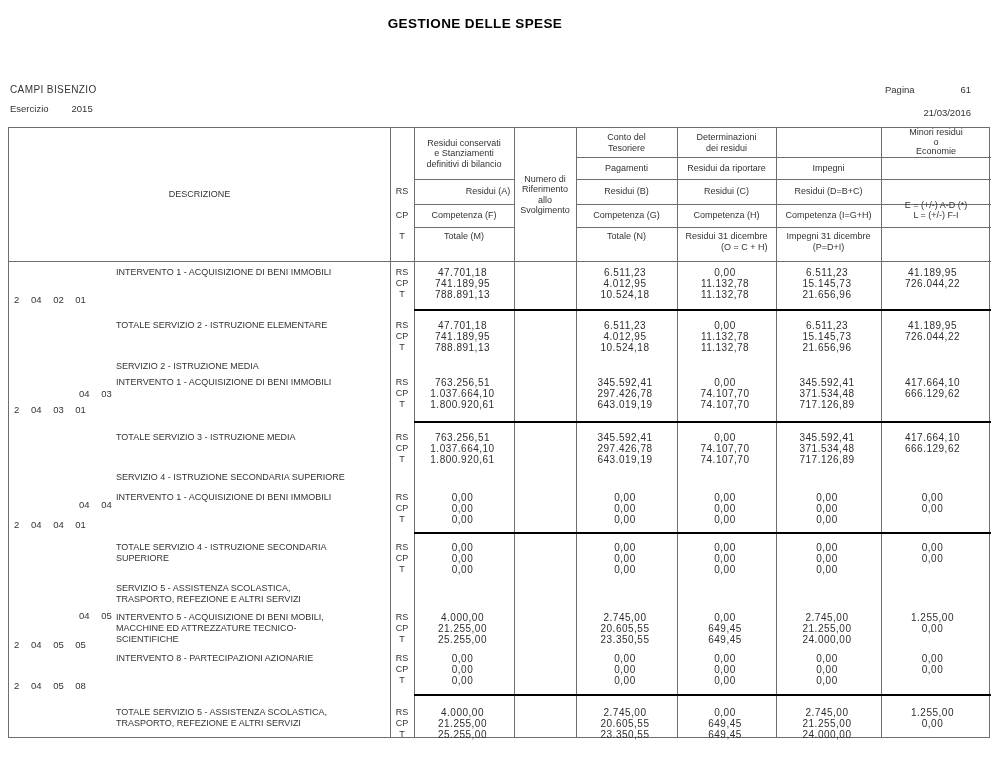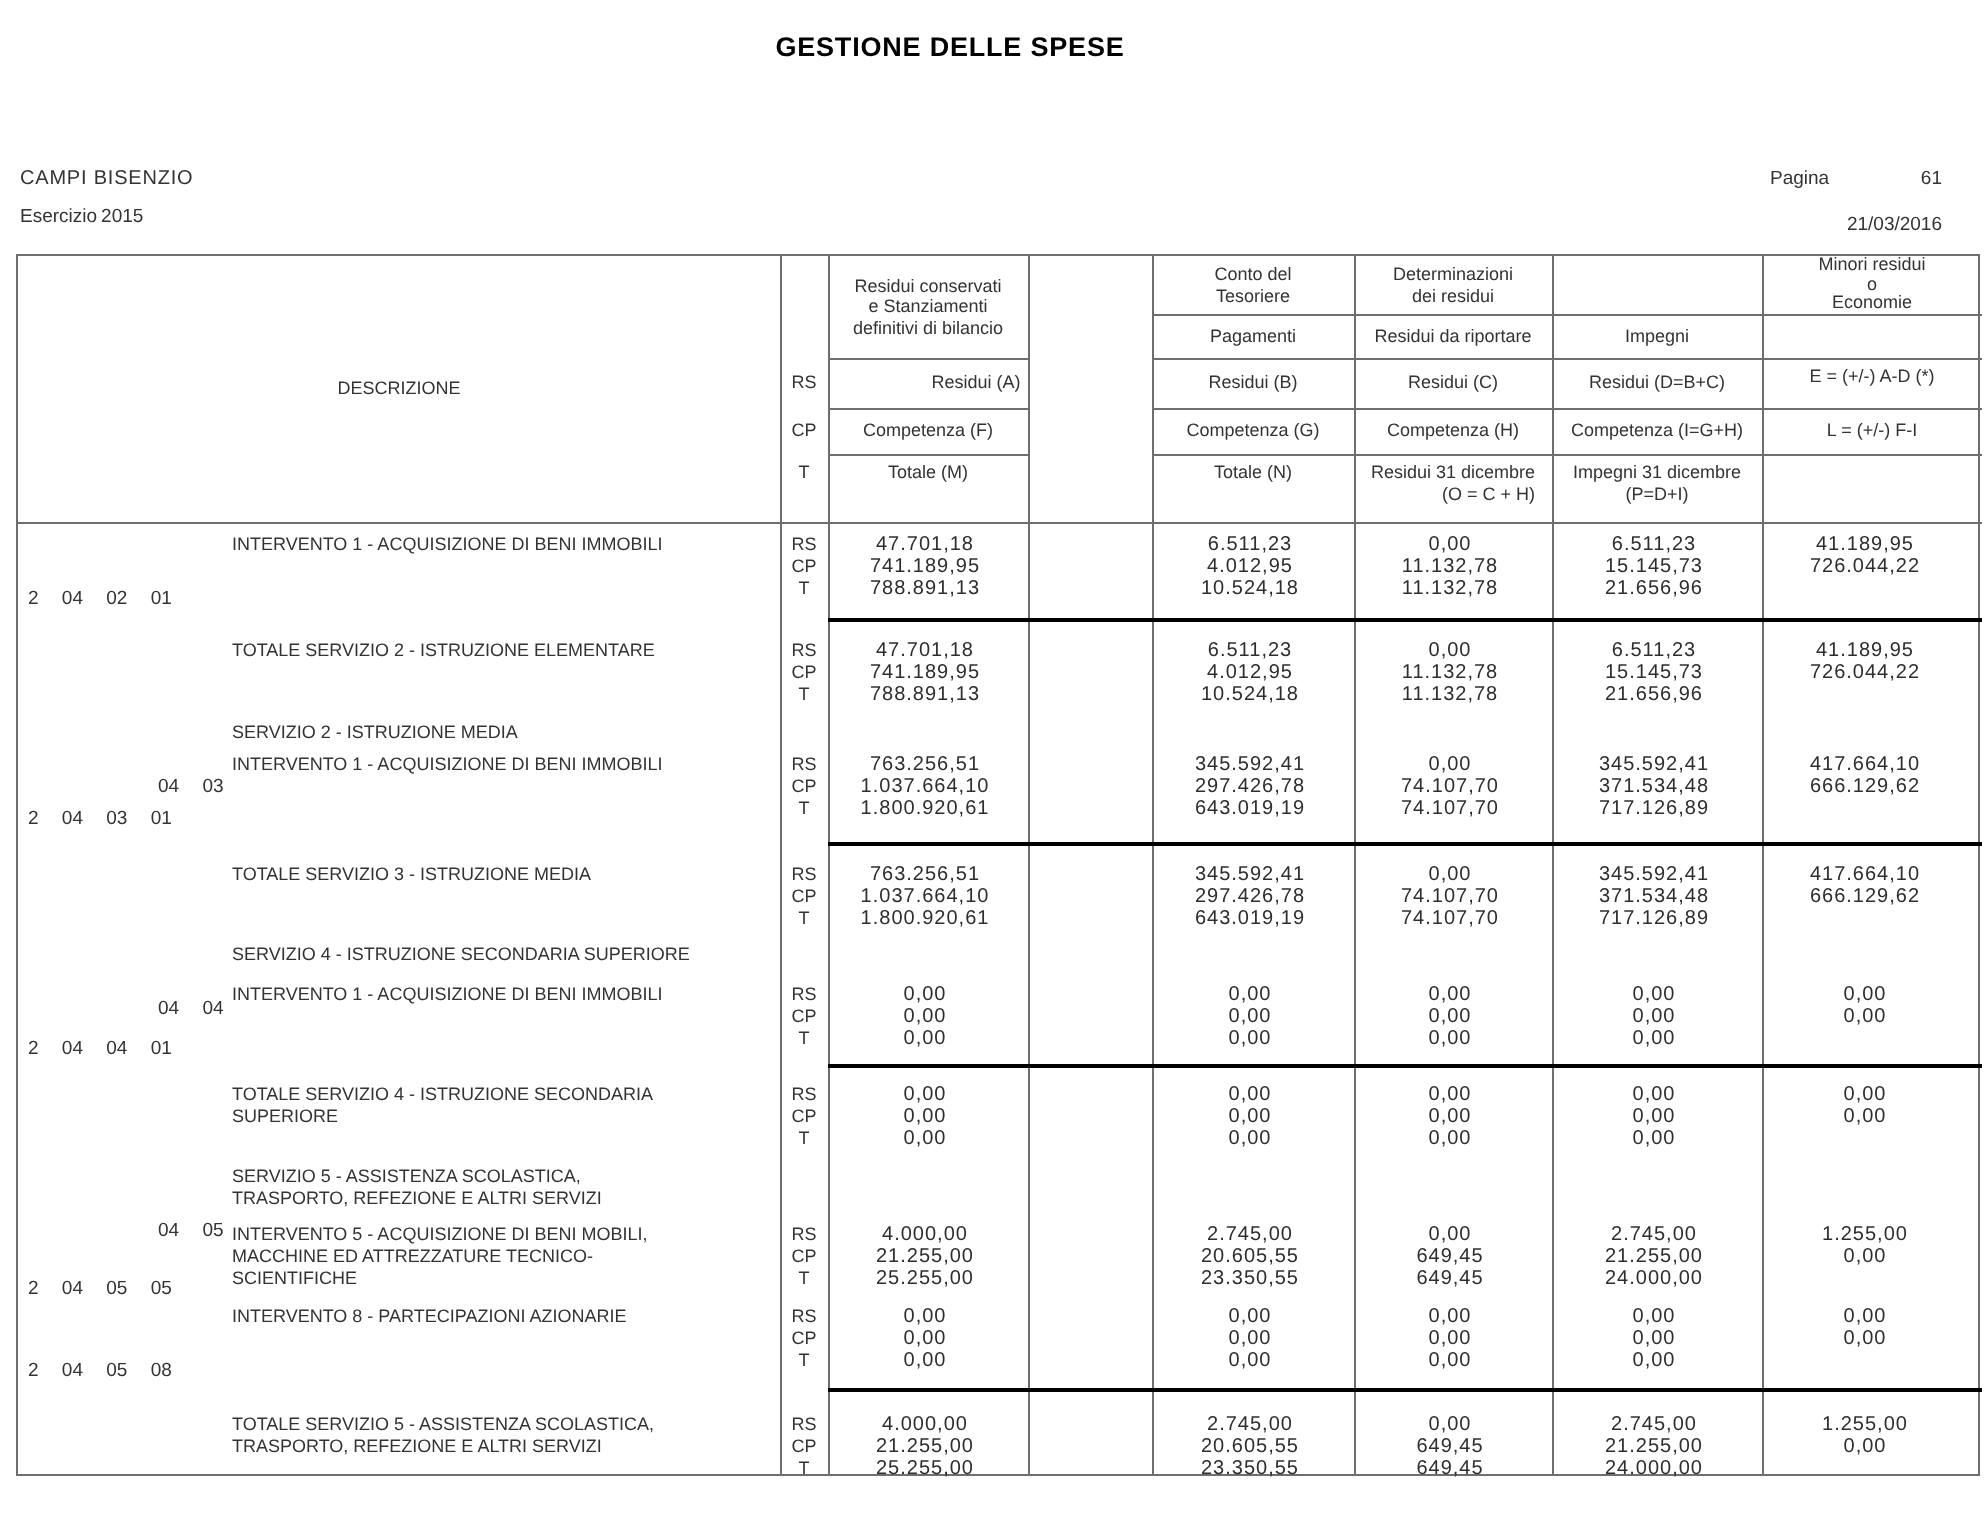--- a/index.html
+++ b/index.html
@@ -2,21 +2,21 @@
 <html><head>
 <meta charset="utf-8">
 <style>
   html,body{margin:0;padding:0;background:#ffffff;}
   .page{position:relative;width:994px;height:768px;background:#fff;overflow:hidden;
         font-family:"Liberation Sans",sans-serif;color:#333;}
   .title{position:absolute;top:16px;left:0;width:950px;text-align:center;
          font-size:13.5px;font-weight:bold;letter-spacing:.4px;color:#000;}
   .meta{position:absolute;font-size:9.5px;color:#333;white-space:nowrap;}
   .entity{font-size:10px;letter-spacing:.4px;}
-  .yr{display:inline-block;margin-left:2px;}
+  .yr{display:inline-block;margin-left:23px;}
   .pgnum{position:absolute;text-align:right;}
   
   .tbl{position:absolute;left:8px;top:127px;width:982px;height:611px;
        border:1px solid #6e6e6e;box-sizing:border-box;}
   .vl{position:absolute;top:0;width:1px;height:100%;background:#6e6e6e;}
   .hl{position:absolute;height:1px;background:#6e6e6e;}
   .hcell{position:absolute;display:flex;align-items:center;justify-content:center;
          text-align:center;font-size:9px;line-height:10.5px;white-space:pre-line;
          box-sizing:border-box;color:#333;}
   .hcell.top{align-items:flex-start;padding-top:4px;}
@@ -68,35 +68,39 @@
     <div class="hl" style="top:99px;left:567px;width:415px;"></div>
     <div class="hl" style="top:133px;left:0;width:982px;"></div>
 
     <div class="hcell" style="left:0;top:0;width:381px;height:133px;">DESCRIZIONE</div>
     <div class="hcell" style="left:381px;top:51px;width:24px;height:25px;">RS</div>
     <div class="hcell" style="left:381px;top:76px;width:24px;height:23px;">CP</div>
     <div class="hcell top" style="left:381px;top:99px;width:24px;height:34px;">T</div>
     <div class="hcell" style="left:405px;top:0;width:100px;height:51px;">Residui conservati
 e Stanziamenti
 definitivi di bilancio</div>
+    <div class="hcell" style="left:505px;top:0;width:62px;height:133px;">Numero di
+Riferimento
+allo
+Svolgimento</div>
     <div class="hcell" style="left:567px;top:0;width:101px;height:29px;">Conto del
 Tesoriere</div>
     <div class="hcell" style="left:668px;top:0;width:99px;height:29px;">Determinazioni
 dei residui</div>
     <div class="hcell tight" style="left:872px;top:0;width:110px;height:29px;">Minori residui
 o
 Economie</div>
     <div class="hcell" style="left:567px;top:29px;width:101px;height:22px;">Pagamenti</div>
     <div class="hcell" style="left:668px;top:29px;width:99px;height:22px;">Residui da riportare</div>
     <div class="hcell" style="left:767px;top:29px;width:105px;height:22px;">Impegni</div>
     <div class="hcell" style="left:405px;top:51px;width:100px;height:25px;padding-left:48px;">Residui (A)</div>
     <div class="hcell" style="left:567px;top:51px;width:101px;height:25px;">Residui (B)</div>
     <div class="hcell" style="left:668px;top:51px;width:99px;height:25px;">Residui (C)</div>
     <div class="hcell" style="left:767px;top:51px;width:105px;height:25px;">Residui (D=B+C)</div>
-    <div class="hcell" style="left:872px;top:48px;width:110px;height:25px;">E = (+/-) A-D (*)</div>
+    <div class="hcell" style="left:872px;top:65px;width:110px;height:25px;">E = (+/-) A-D (*)</div>
     <div class="hcell" style="left:405px;top:76px;width:100px;height:23px;">Competenza (F)</div>
     <div class="hcell" style="left:567px;top:76px;width:101px;height:23px;">Competenza (G)</div>
     <div class="hcell" style="left:668px;top:76px;width:99px;height:23px;">Competenza (H)</div>
     <div class="hcell" style="left:767px;top:76px;width:105px;height:23px;">Competenza (I=G+H)</div>
     <div class="hcell" style="left:872px;top:76px;width:110px;height:23px;">L = (+/-) F-I</div>
     <div class="hcell top" style="left:405px;top:99px;width:100px;height:34px;">Totale (M)</div>
     <div class="hcell top" style="left:567px;top:99px;width:101px;height:34px;">Totale (N)</div>
     <div class="hcell top" style="left:668px;top:99px;width:99px;height:34px;text-align:right;">Residui 31 dicembre
 (O = C + H)</div>
     <div class="hcell top" style="left:767px;top:99px;width:105px;height:34px;">Impegni 31 dicembre

